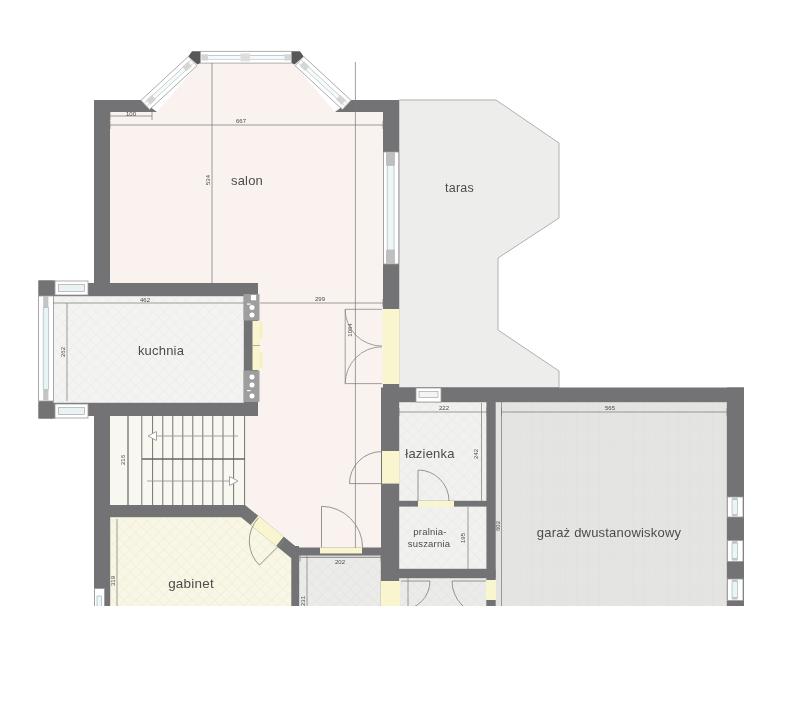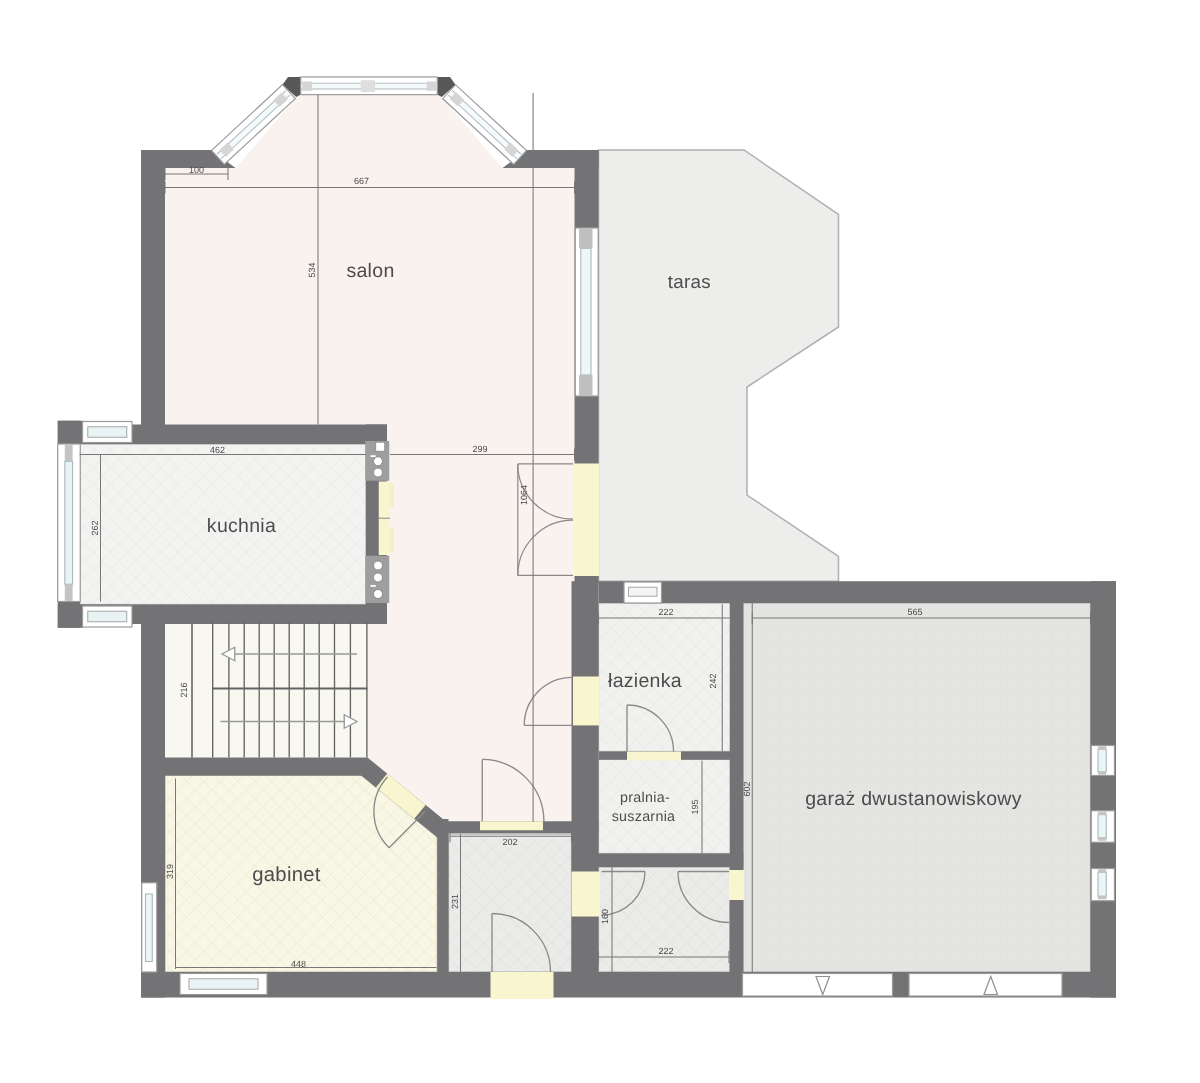--- a/index.html
+++ b/index.html
@@ -1,16 +1,16 @@
 <!DOCTYPE html>
 <html><head>
 <meta charset="utf-8">
 <style>
   html,body{margin:0;padding:0;background:#ffffff;}
-  .wrap{width:800px;height:722px;position:relative;font-family:"Liberation Sans",sans-serif;}
+  .wrap{width:800px;height:606px;position:relative;font-family:"Liberation Sans",sans-serif;}
   svg{display:block;}
   text{font-family:"Liberation Sans",sans-serif;}
 </style>
 </head>
 <body>
 <div class="wrap">
 <svg width="800" height="722" viewBox="0 0 800 722">
 <defs>
   <pattern id="hatchK" width="8" height="8" patternUnits="userSpaceOnUse" patternTransform="rotate(45)">
     <rect width="8" height="8" fill="#f3f4f2"></rect>

